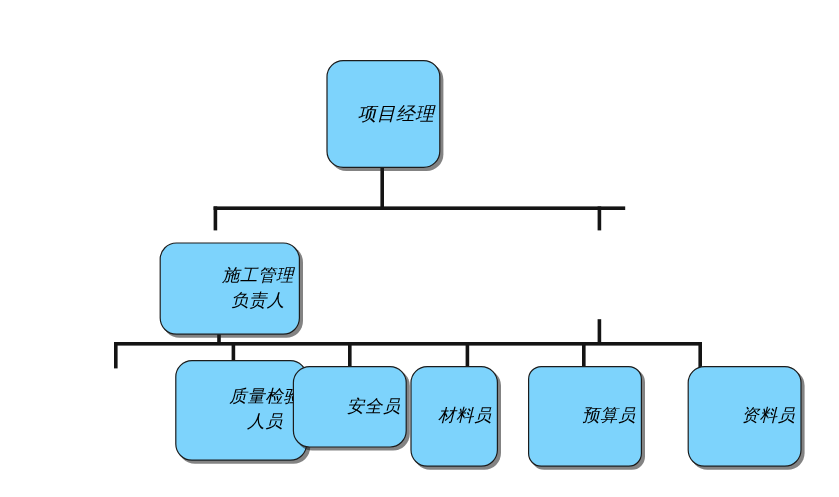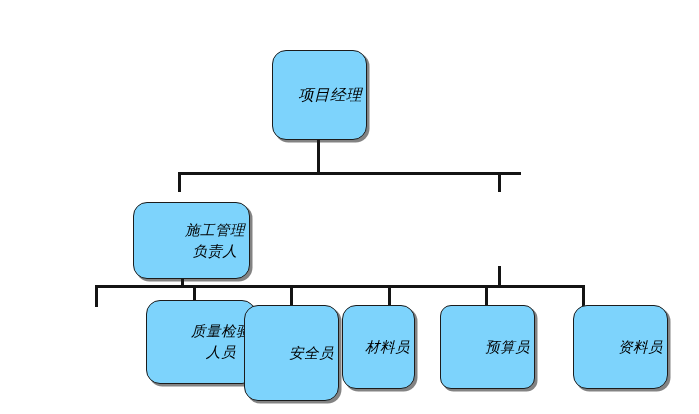--- a/index.html
+++ b/index.html
@@ -80,21 +80,21 @@
 
   <div class="node level-2" style="left:133px; top:202px; width:117px; height:77px;">
     <span class="node-label">施工管理
 负责人</span>
   </div>
 
   <div class="node level-3" style="left:146px; top:300px; width:110px; height:84px;">
     <span class="node-label">质量检验
 人员</span>
   </div>
-  <div class="node level-3" style="left:244px; top:305px; width:95px; height:96px;">
+  <div class="node level-3" style="left:244px; top:305px; width:95px; height:68px;">
     <span class="node-label">安全员</span>
   </div>
   <div class="node level-3" style="left:342px; top:305px; width:73px; height:84px;">
     <span class="node-label">材料员</span>
   </div>
   <div class="node level-3" style="left:440px; top:305px; width:95px; height:84px;border-radius:11px;">
     <span class="node-label">预算员</span>
   </div>
   <div class="node level-3" style="left:538px; top:305px; width:95px; height:84px;margin-left:35px;">
     <span class="node-label">资料员</span>

